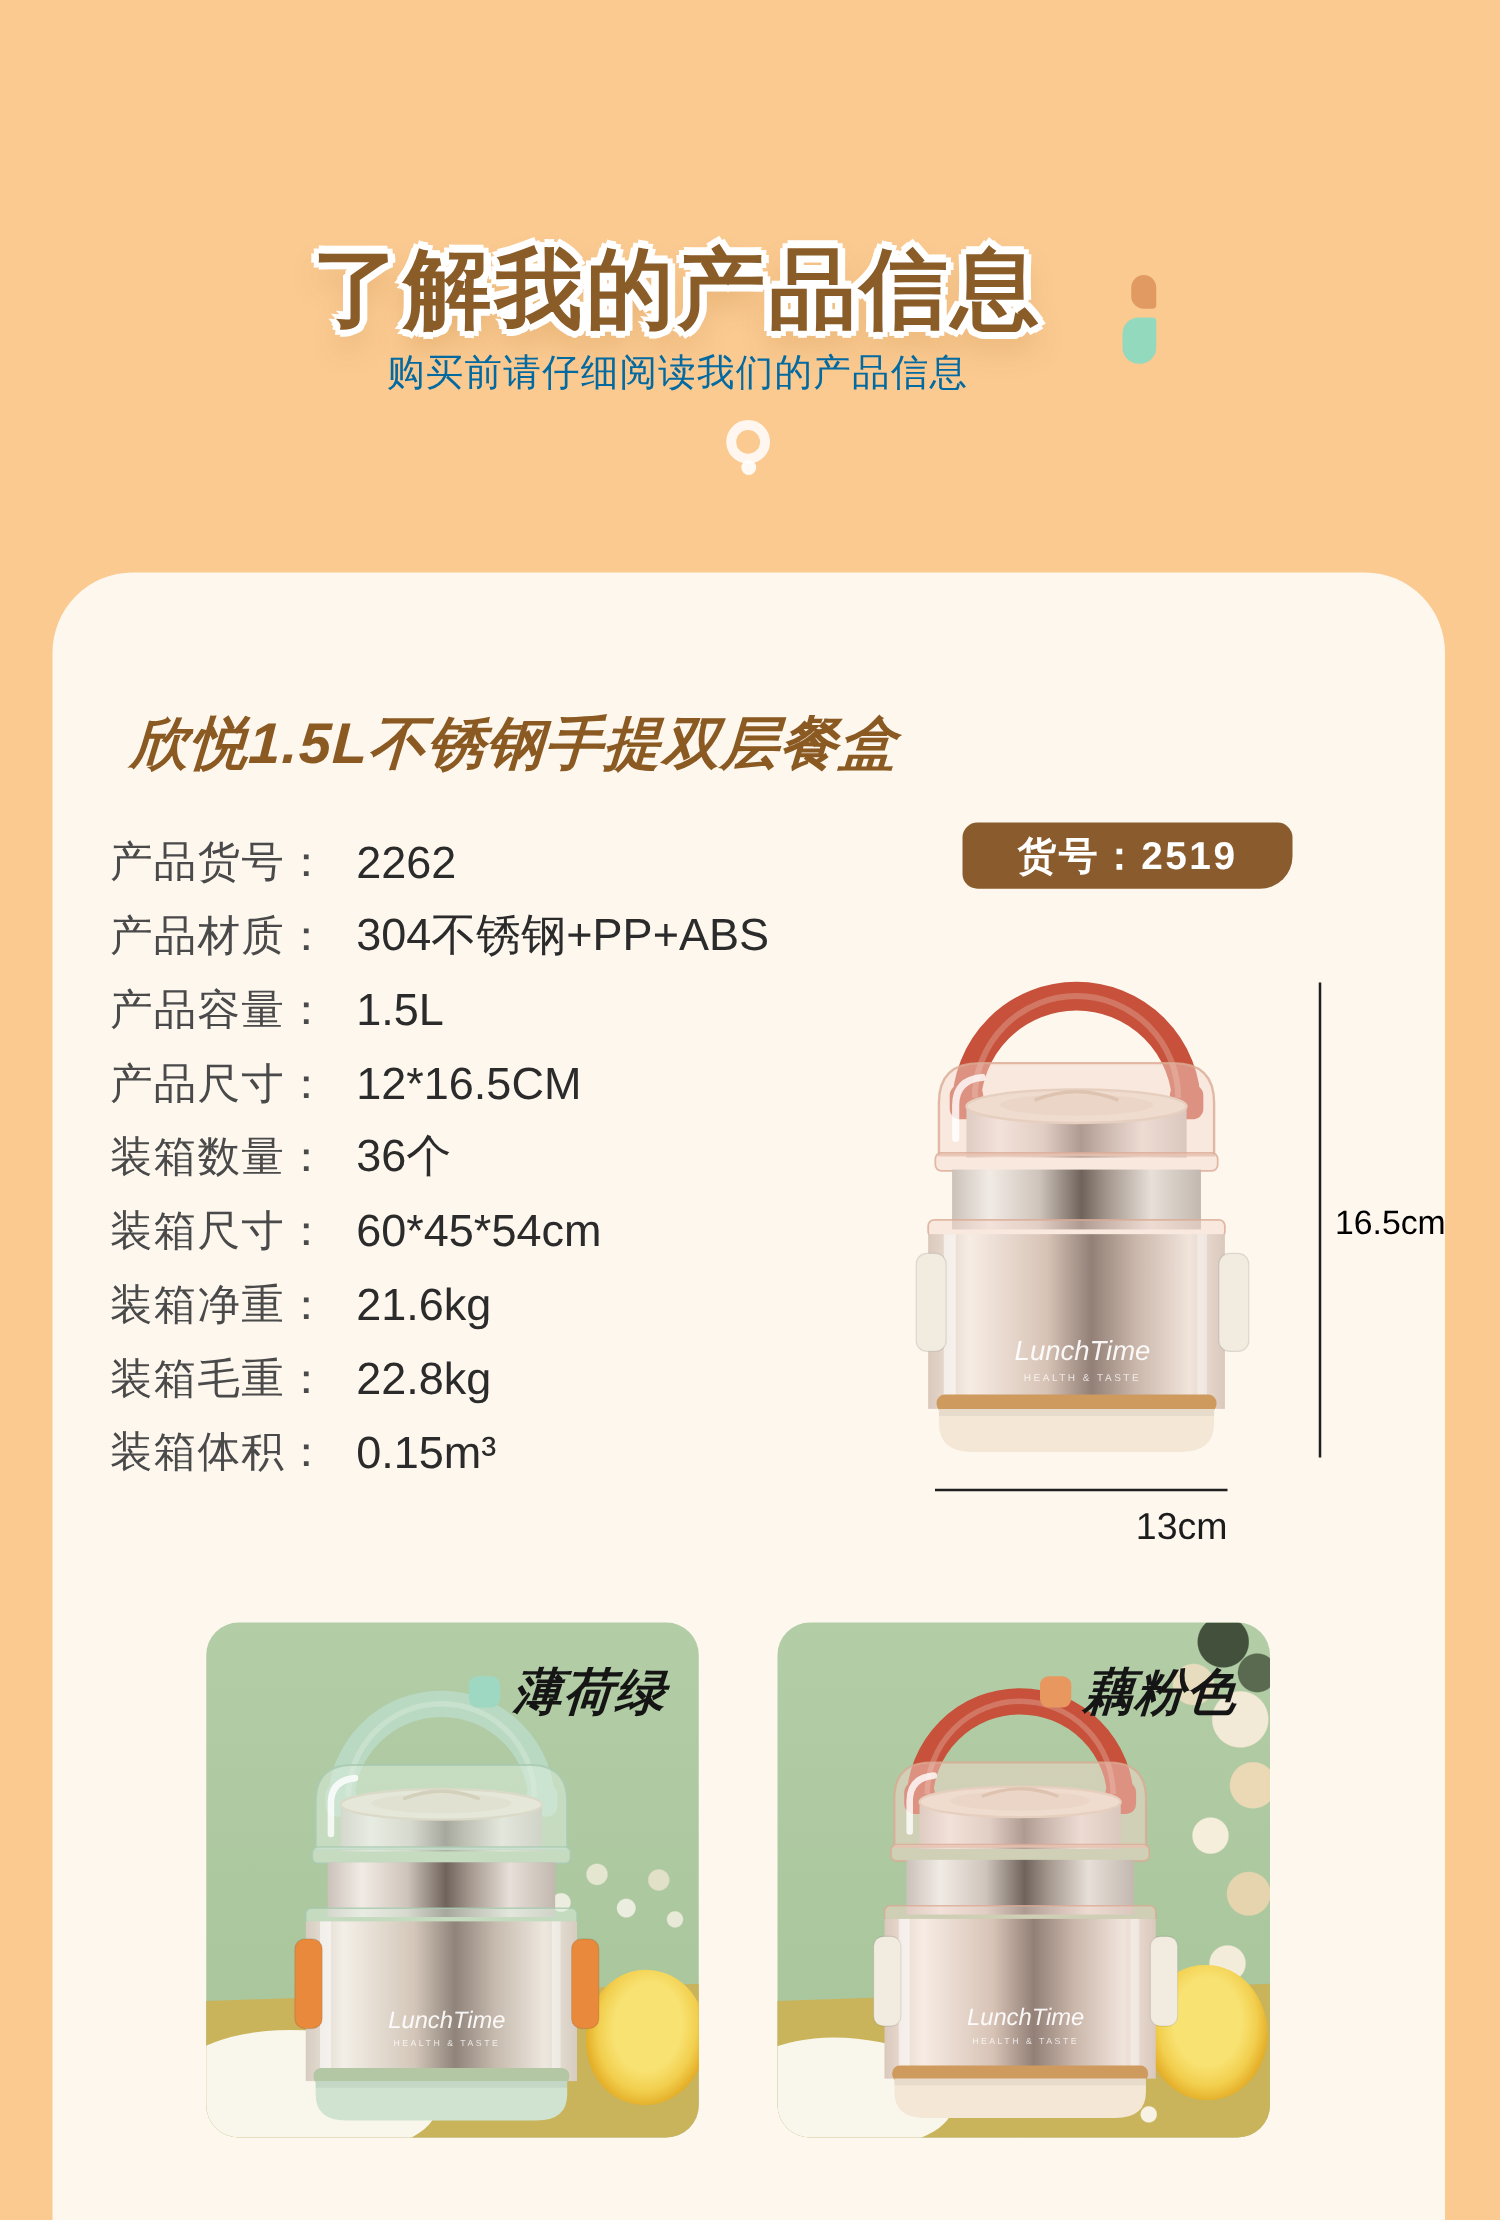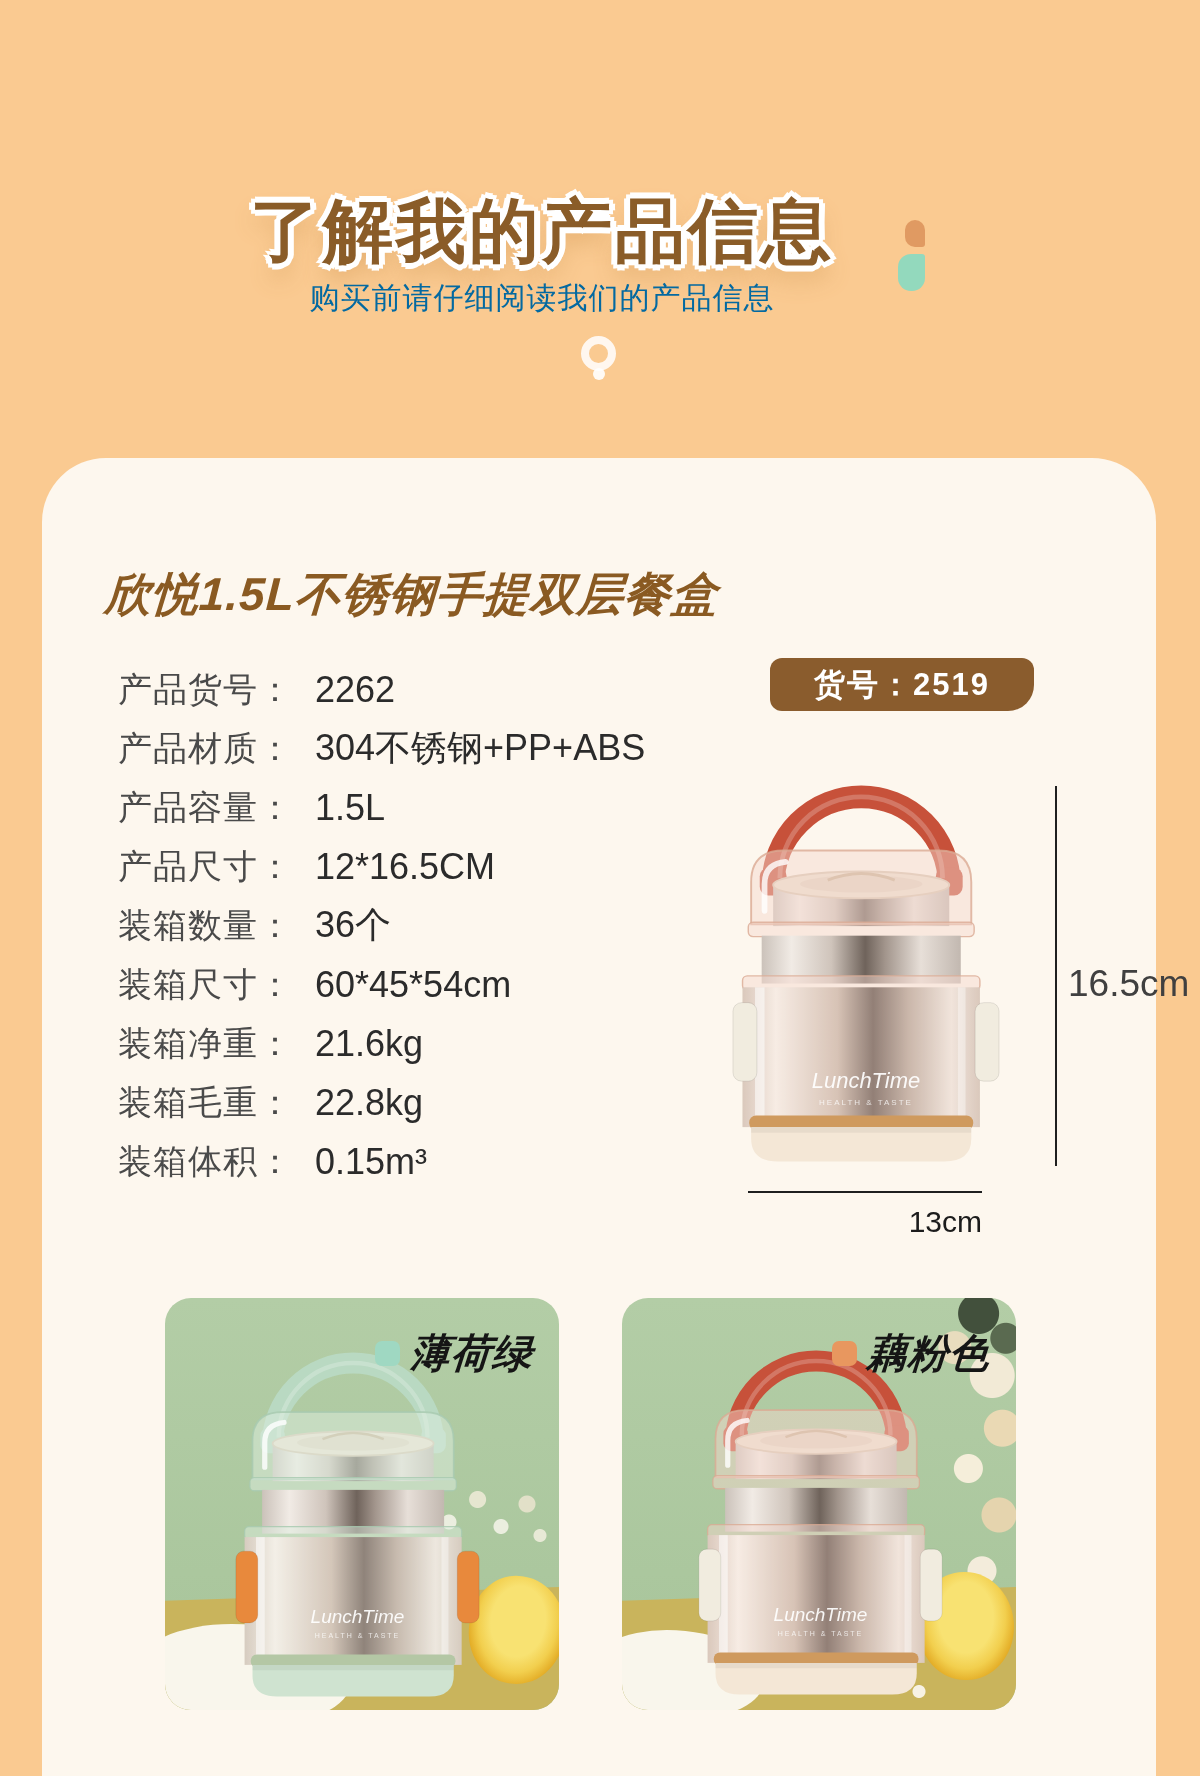--- a/index.html
+++ b/index.html
@@ -48,21 +48,21 @@
   .card{
     position:absolute;left:42px;top:458px;width:1114px;height:1400px;
     background:#FDF7EE;border-radius:64px 64px 0 0;
   }
   .product-title{
     position:absolute;left:63px;top:68px;
     font-size:46px;font-weight:800;font-style:italic;
     color:#8a5a22;letter-spacing:1px;transform:skewX(-3deg);
   }
   .spec-list{
-    position:absolute;left:76px;top:202px;margin:0;padding:0;list-style:none;
+    position:absolute;left:46px;top:202px;margin:0;padding:0;list-style:none;
   }
   .spec-list li{height:59px;display:flex;align-items:center;}
   .spec-label{
     display:inline-block;width:197px;
     font-size:34px;color:#4a4a4a;letter-spacing:1px;
   }
   .spec-value{font-size:36px;color:#2b2b2b;}
 
   .sku-badge{
     position:absolute;left:692px;top:200px;width:264px;height:53px;
@@ -81,21 +81,21 @@
     pointer-events:none;
   }
   .logo-sub{
     position:absolute;left:0;width:100%;text-align:center;
     color:rgba(255,255,255,.75);letter-spacing:2px;pointer-events:none;
   }
   .figure .logo{top:292px;font-size:22px;}
   .figure .logo-sub{top:322px;font-size:8px;}
 
   .dim-vline{position:absolute;left:1013px;top:328px;width:2px;height:380px;background:#1f1f1f;}
-  .dim-vlabel{position:absolute;left:1026px;top:505px;font-size:37px;color:#404040;}
+  .dim-vlabel{position:absolute;left:1026px;top:505px;font-size:27px;color:#000000;}
   .dim-hline{position:absolute;left:706px;top:733px;width:234px;height:2px;background:#1f1f1f;}
   .dim-hlabel{position:absolute;left:706px;top:747px;width:234px;text-align:right;font-size:30px;color:#1c1c1c;}
 
   
   .variant{
     position:absolute;top:840px;width:394px;height:412px;
     border-radius:26px;overflow:hidden;
     background:linear-gradient(#b3cda6,#a7c49a);
   }
   .v-mint{left:123px;}

